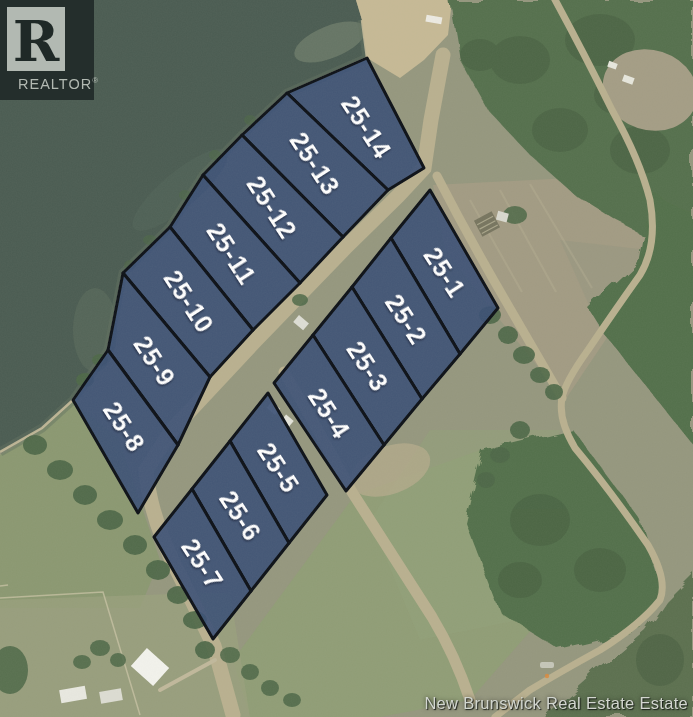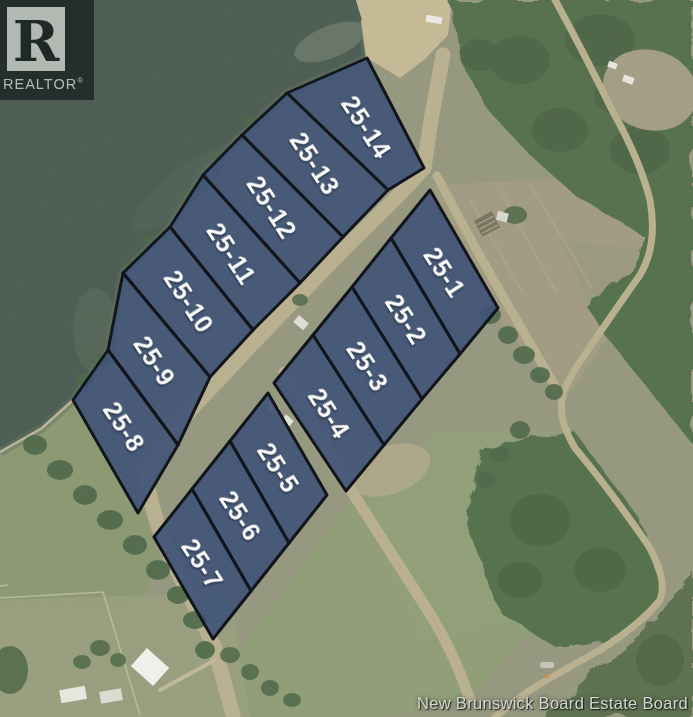--- a/index.html
+++ b/index.html
@@ -10,21 +10,21 @@
   .lot-label{font:700 25px "Liberation Sans",sans-serif;fill:#ffffff;letter-spacing:1px;
              filter:drop-shadow(1px 1px 1px rgba(5,10,30,.6));}
 
   
   .logo{position:absolute;left:0;top:0;width:94px;height:100px;background:#242e2c;
         z-index:5;}
   .logo-square{position:absolute;left:7px;top:7px;width:58px;height:64px;background:#b2b9b2;
                display:flex;align-items:center;justify-content:center;}
   .logo-square span{font-family:"DejaVu Serif",serif;font-weight:700;font-size:56px;
                     line-height:1;color:#1f2927;transform:translateY(2px);}
-  .logo-word{position:absolute;left:3px;top:76px;width:90px;color:#b2b9b2;
+  .logo-word{position:absolute;left:18px;top:76px;width:90px;color:#b2b9b2;
              font-size:14.5px;font-weight:400;letter-spacing:1px;white-space:nowrap;}
   .logo-word .reg{font-size:8px;vertical-align:super;letter-spacing:0;}
 
   .attribution{position:absolute;right:5px;bottom:4px;z-index:5;
                font-size:16.5px;color:#d2d6cf;letter-spacing:.3px;
                text-shadow:1px 1px 1px rgba(20,24,20,.9),0 0 4px rgba(0,0,0,.55);}
 </style>
 </head>
 <body>
 
@@ -232,15 +232,15 @@
   <rect x="0" y="0" width="693" height="717" filter="url(#grain)" opacity=".12"></rect>
 </svg>
 
 <div class="logo">
   <div class="logo-square">
     <span>R</span>
   </div>
   <div class="logo-word"><span>REALTOR</span><span class="reg">®</span></div>
 </div>
 
-<div class="attribution">New Brunswick Board Estate Board</div>
+<div class="attribution">New Brunswick Real Estate Estate</div>
 
 </div>
 
 </body></html>

